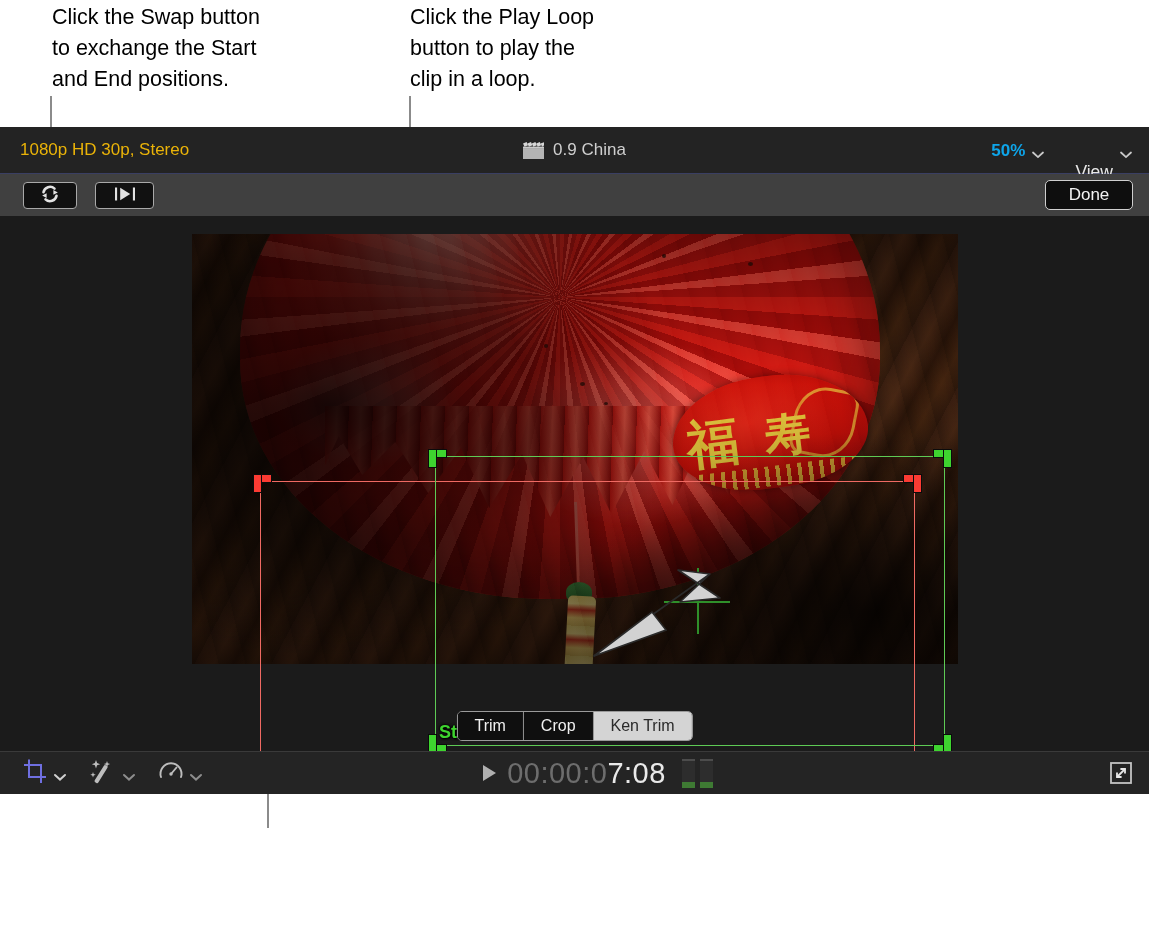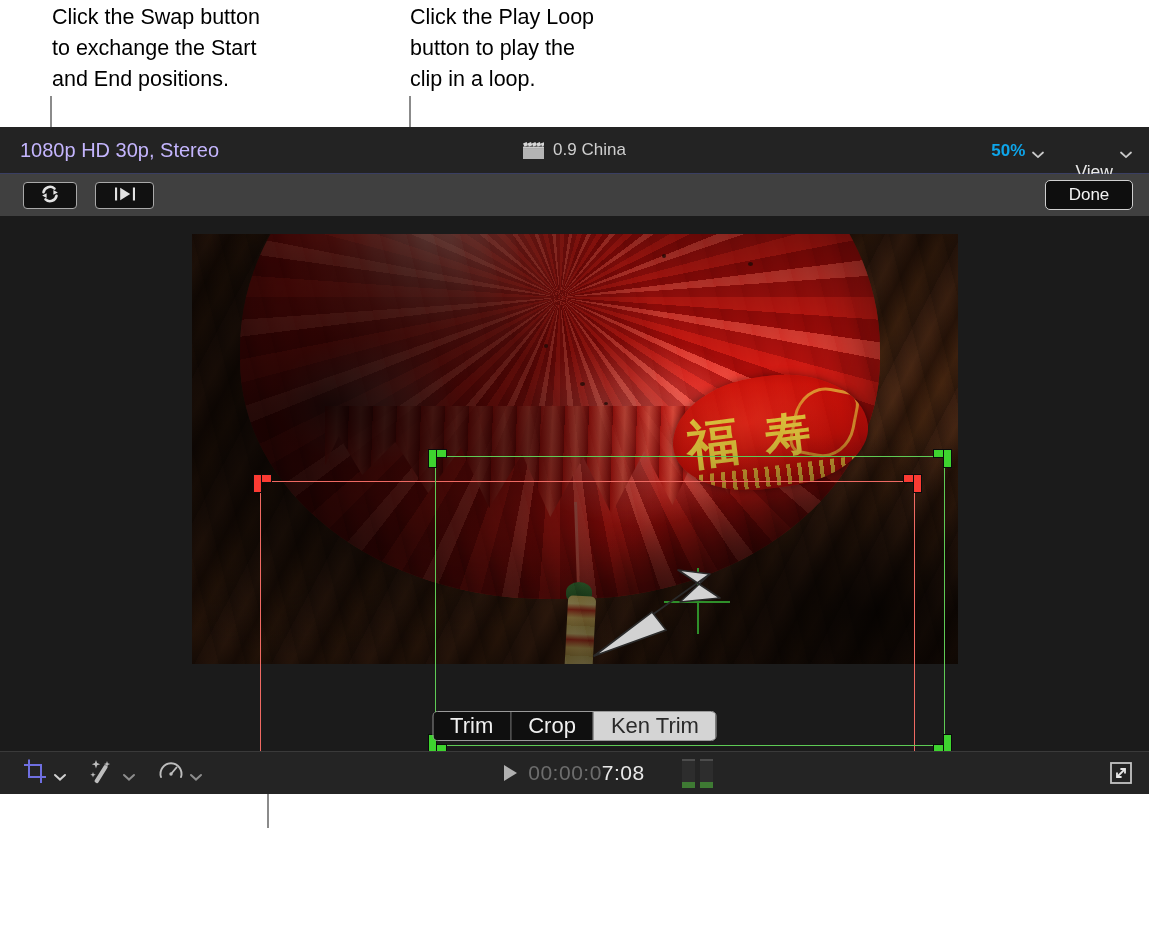--- a/index.html
+++ b/index.html
@@ -49,21 +49,21 @@
     position: relative;
     height: 47px;
     background: #232323;
     border-bottom: 1.5px solid #3a3f63;
     display: flex;
     align-items: center;
   }
   #clip-format {
     position: absolute; left: 20px; top: 50%;
     transform: translateY(-50%);
-    color: #c4b5fd; font-size: 20px;
+    color: #eab308; font-size: 17px;
   }
   #title-center {
     position: absolute; left: 0; right: 0; top: 50%;
     transform: translateY(-50%);
     display: flex; align-items: center; justify-content: center;
     gap: 9px;
   }
   #clip-title { color: #cfcfcf; font-size: 17px; }
   .clapper { width: 21px; height: 17px; position: relative; display:block; }
   #title-right {
@@ -263,21 +263,21 @@
   
   #segmented {
     position:absolute; left: 50%; bottom: 10px;
     transform: translateX(-50%);
     display:flex; height: 30px;
     border: 1.3px solid #9a9a9a;
     border-radius: 5px; overflow:hidden;
   }
   .seg {
     display:flex; align-items:center; justify-content:center;
-    font-size: 22px; padding: 0 17px;
+    font-size: 16px; padding: 0 17px;
     background: #0f0f0f; color:#f0f0f0;
     border-right: 1.3px solid #9a9a9a;
     text-align: center;
   }
   .seg:last-child { border-right: none; }
   .seg.active { background:#d4d4d4; color:#2a2a2a; }
 
   
   #bottombar {
     position: relative;
@@ -285,21 +285,21 @@
     background: #242424;
     border-top: 1px solid #3a3a3a;
     display:flex; align-items:center;
   }
   .tool-grp { display:flex; align-items:center; gap: 5px; }
   #tools-left { position:absolute; left: 22px; display:flex; align-items:center; gap:22px; }
   #timecode-wrap {
     position:absolute; left:0; right:0;
     display:flex; align-items:center; justify-content:center; gap: 11px;
   }
-  #timecode { font-size: 21px; letter-spacing: .5px; font-family:"Liberation Sans", sans-serif; }
+  #timecode { font-size: 29px; letter-spacing: .5px; font-family:"Liberation Sans", sans-serif; }
   #timecode .dim { color: #6d6d6d; }
   #timecode .lit { color: #e9e9e9; }
   .play-tri {
     width:0;height:0;border-left:13px solid #b0b0b0;
     border-top:8.5px solid transparent;border-bottom:8.5px solid transparent;
   }
   #meters { position:absolute; left: 682px; display:flex; gap:5px; }
   .meter {
     width: 13px; height: 29px; background:#2d2d2d;
     border-top: 2.5px solid #4c4c4c;

